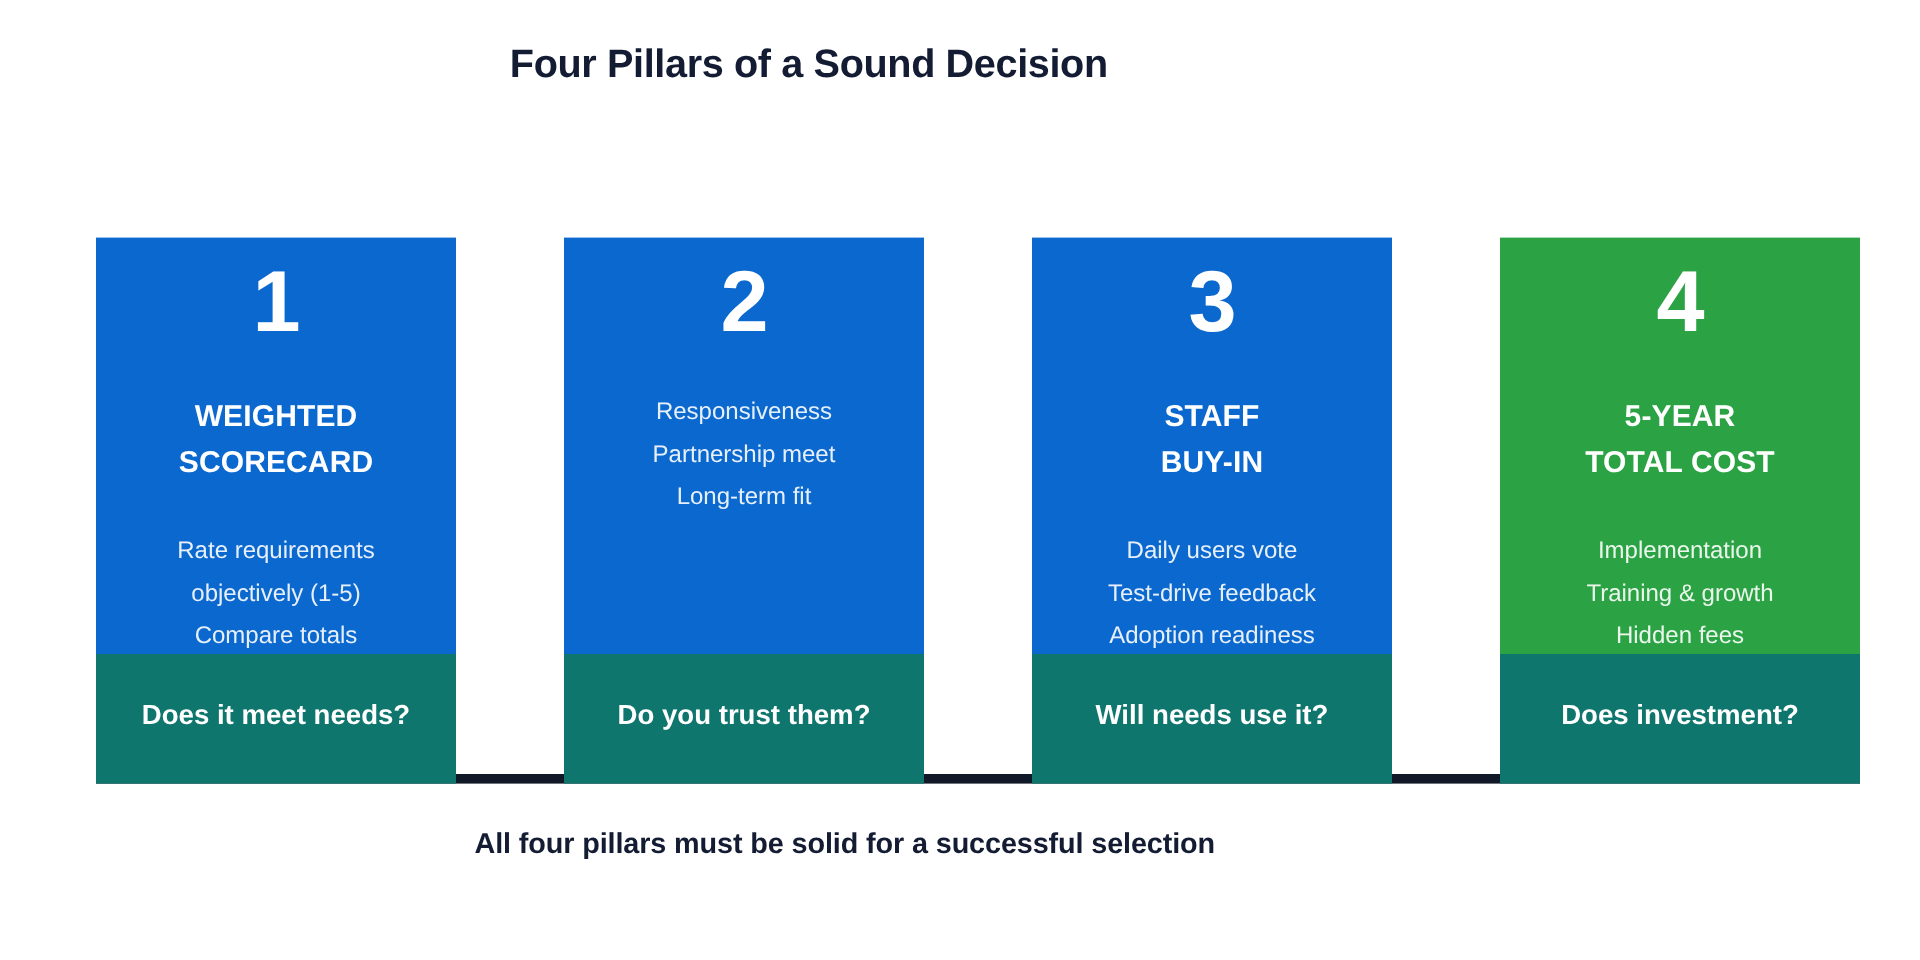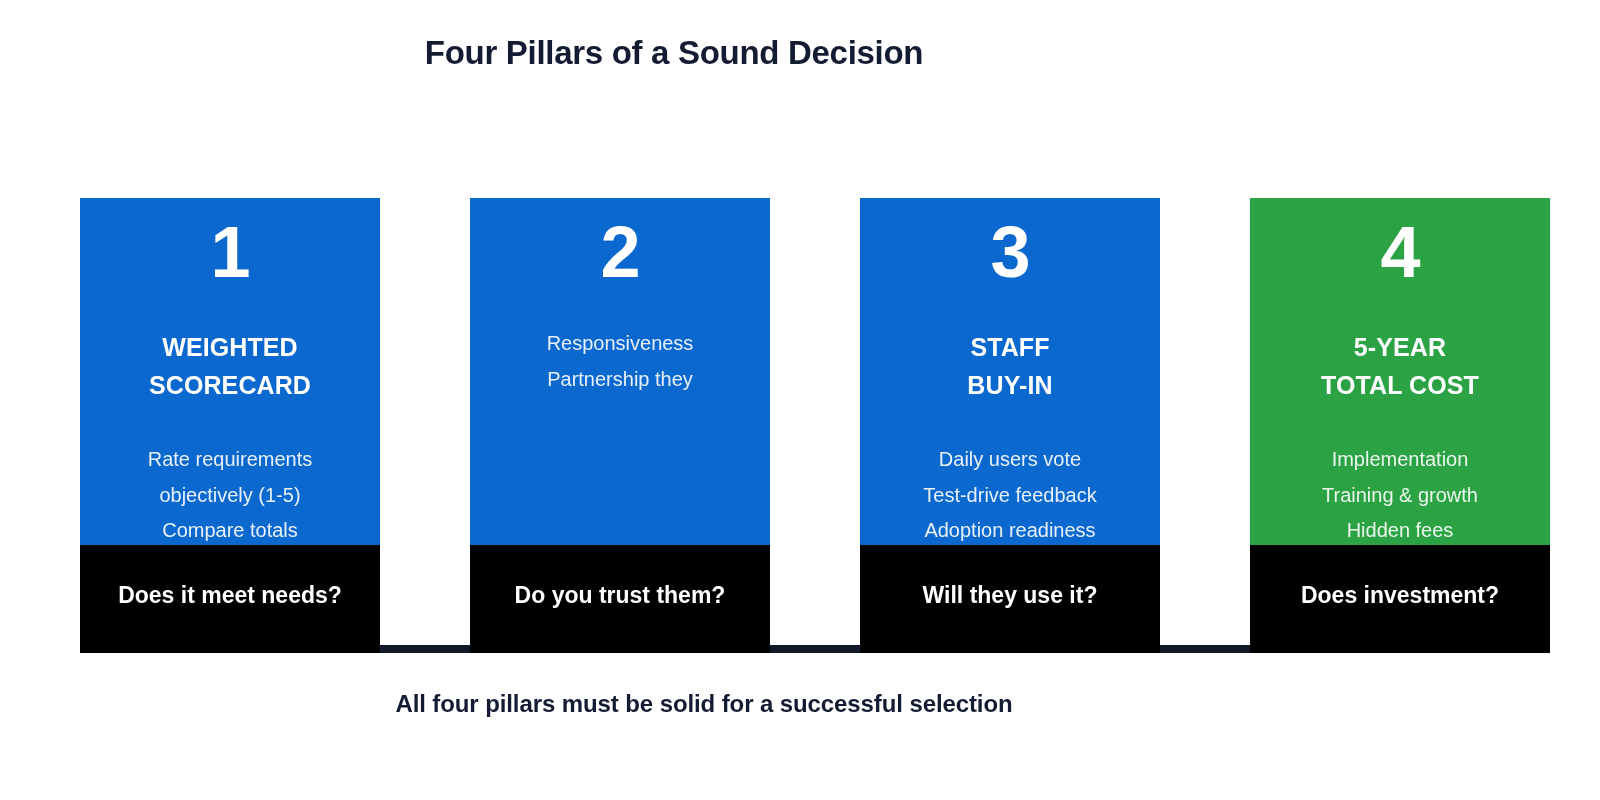--- a/index.html
+++ b/index.html
@@ -111,21 +111,21 @@
   }
 
   .card-detail-line {
     font-size: 20px;
     line-height: 1.78;
     color: rgba(255,255,255,0.90);
   }
 
   .card-footer {
     flex: 1 1 auto;
-    background: #000000;
+    background: #0f766e;
     display: flex;
     align-items: center;
     justify-content: center;
     color: #ffffff;
     font-size: 23px;
     font-weight: bold;
     padding-bottom: 8px;
     box-sizing: border-box;
   }
 
@@ -186,40 +186,41 @@
           </div>
         </div>
         <div class="card-footer">Does it meet needs?</div>
       </div>
 
       <div class="card">
         <div class="card-body blue">
           <div class="card-number">2</div>
           <div class="card-details">
             <div class="card-detail-line">Responsiveness</div>
-            <div class="card-detail-line">Partnership they</div>
+            <div class="card-detail-line">Partnership meet</div>
+            <div class="card-detail-line">Long-term fit</div>
           </div>
         </div>
         <div class="card-footer">Do you trust them?</div>
       </div>
 
       <div class="card">
         <div class="card-body blue">
           <div class="card-number">3</div>
           <div class="card-heading">
             <div>STAFF</div>
             <div>BUY-IN</div>
           </div>
           <div class="card-details">
             <div class="card-detail-line">Daily users vote</div>
             <div class="card-detail-line">Test-drive feedback</div>
             <div class="card-detail-line">Adoption readiness</div>
           </div>
         </div>
-        <div class="card-footer">Will they use it?</div>
+        <div class="card-footer">Will needs use it?</div>
       </div>
 
       <div class="card">
         <div class="card-body green">
           <div class="card-number">4</div>
           <div class="card-heading">
             <div>5-YEAR</div>
             <div>TOTAL COST</div>
           </div>
           <div class="card-details">

